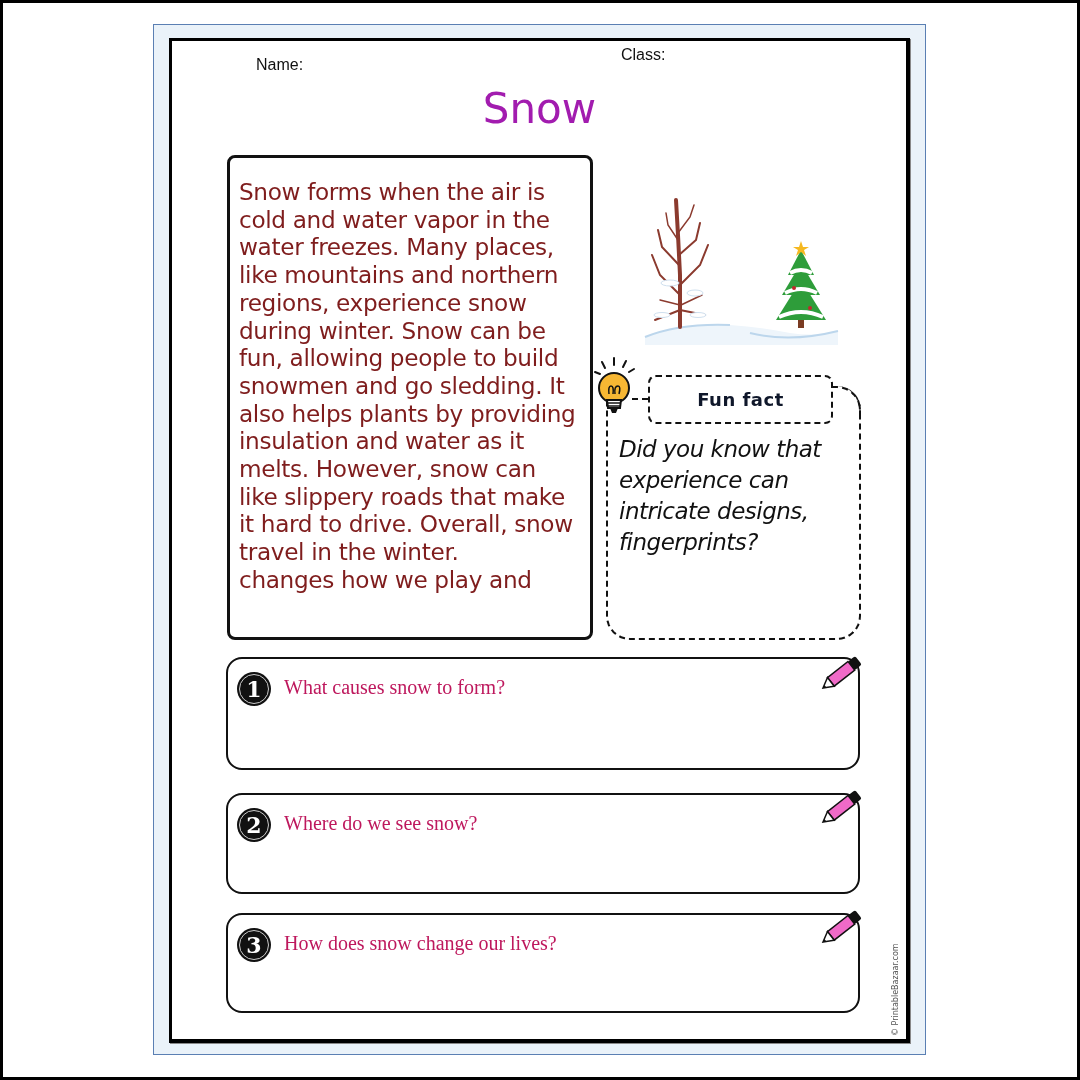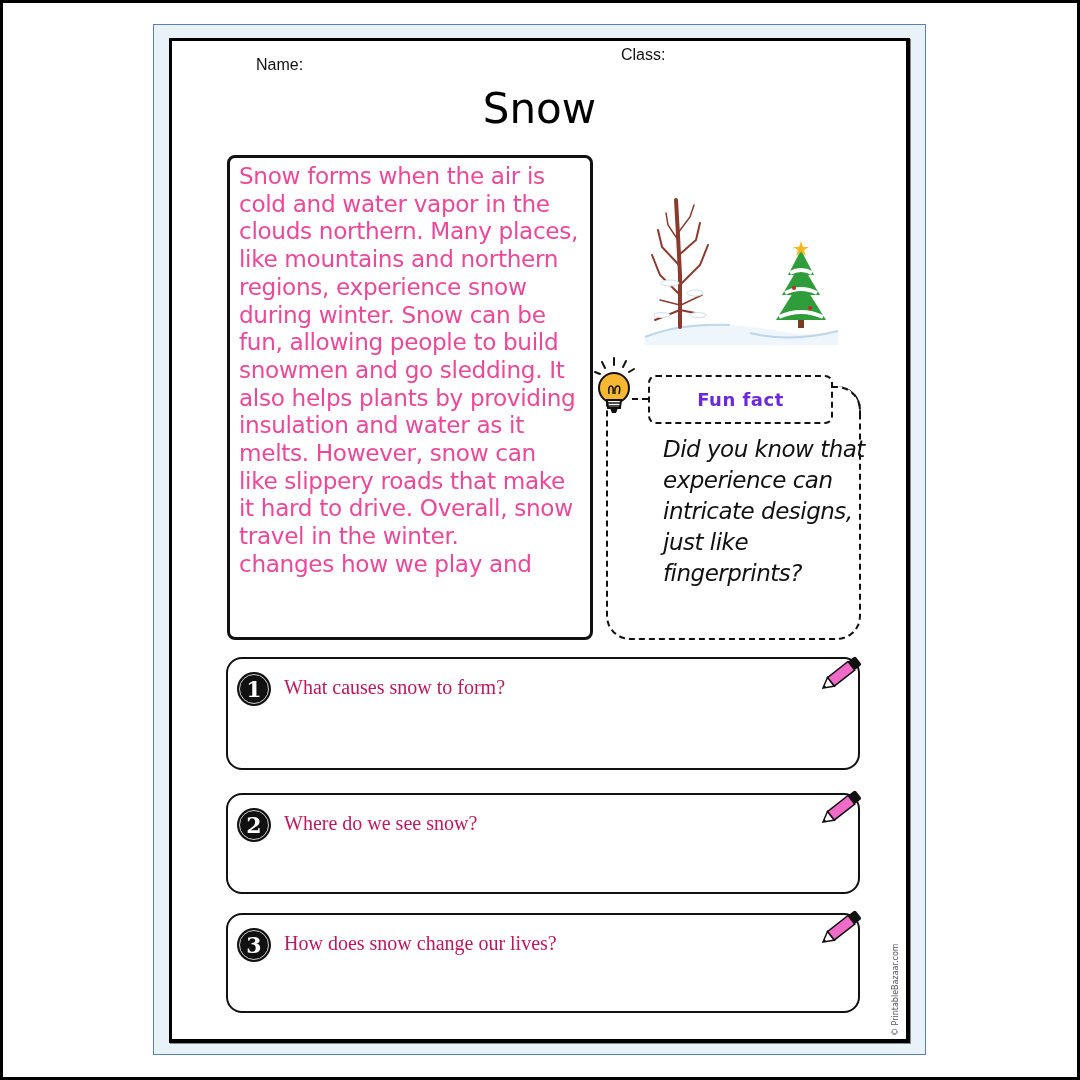--- a/index.html
+++ b/index.html
@@ -19,56 +19,56 @@
   .inner {
     position: absolute; left: 169px; top: 38px; width: 741px; height: 1005px;
     box-sizing: border-box; background: #fff;
     border-top: 3px solid #000; border-left: 3px solid #000;
     border-right: 4px solid #000; border-bottom: 4px solid #000;
     box-shadow: 1px 1px 0 #888;
   }
   .label { position: absolute; font-size: 16px; color: #111; font-family: "Liberation Sans", sans-serif; }
   .title {
     position: absolute; left: 169px; width: 741px; top: 84px; text-align: center;
-    font-size: 42px; color: #000000; font-family: "DejaVu Sans", sans-serif; font-weight: normal;
+    font-size: 42px; color: #a21caf; font-family: "DejaVu Sans", sans-serif; font-weight: normal;
   }
   .passage {
     position: absolute; left: 227px; top: 155px; width: 366px; height: 485px;
     box-sizing: border-box; border: 3px solid #111; border-radius: 8px;
-    padding: 4px 8px 0 9px;
-    font-size: 23.2px; line-height: 27.7px; color: #ec4899;
+    padding: 20px 8px 0 9px;
+    font-size: 23.2px; line-height: 27.7px; color: #7f1d1d;
     font-family: "DejaVu Sans", sans-serif; letter-spacing: -0.35px;
   }
   .passage span { display: block; white-space: nowrap; }
   .illustration { position: absolute; left: 640px; top: 155px; width: 200px; height: 190px; }
   .funfact-box {
     position: absolute; left: 606px; top: 386px; width: 255px; height: 254px;
     box-sizing: border-box; border: 2px dashed #111; border-radius: 0 24px 24px 24px;
     border-top: none;
   }
   .funfact-box-topline {
     position: absolute; left: 832px; top: 386px; width: 29px; height: 30px;
     box-sizing: border-box; border-top: 2px dashed #111; border-right: 2px dashed #111;
     border-radius: 0 24px 0 0;
   }
   .funfact-label {
     position: absolute; left: 648px; top: 375px; width: 185px; height: 49px;
     box-sizing: border-box; border: 2px dashed #111; border-radius: 8px; background: #fff;
     text-align: center; line-height: 45px; font-weight: bold; font-size: 18px;
-    font-family: "DejaVu Sans", sans-serif; letter-spacing: 0.5px; color: #6d28d9;
+    font-family: "DejaVu Sans", sans-serif; letter-spacing: 0.5px; color: #0f172a;
   }
   .funfact-connector {
     position: absolute; left: 632px; top: 398px; width: 16px; border-top: 2px dashed #111;
   }
   .funfact-text {
     position: absolute; left: 619px; top: 434px; width: 240px;
     font-style: italic; font-size: 23px; line-height: 31px; color: #111;
     font-family: "DejaVu Sans", sans-serif; letter-spacing: -0.5px;
   }
-  .funfact-text span { display: block; white-space: nowrap; margin-left: 44px; }
+  .funfact-text span { display: block; white-space: nowrap; }
   .bulb { position: absolute; left: 592px; top: 356px; width: 50px; height: 66px; }
   .qbox {
     position: absolute; left: 226px; width: 634px;
     box-sizing: border-box; border: 2px solid #111; border-radius: 16px; background: #fff;
   }
   .qnum {
     position: absolute; left: 9px; top: 13px; width: 34px; height: 34px; border-radius: 50%;
     background: #111; box-sizing: border-box;
     display: flex; align-items: center; justify-content: center;
   }
@@ -98,21 +98,21 @@
 <div class="inner"></div>
 
 <div class="label" style="left:256px; top:56px;">Name:</div>
 <div class="label" style="left:621px; top:46px;">Class:</div>
 
 <h1 class="title" style="margin:0;">Snow</h1>
 
 <div class="passage">
   <span>Snow forms when the air is</span>
   <span>cold and water vapor in the</span>
-  <span>clouds northern. Many places,</span>
+  <span>water freezes. Many places,</span>
   <span>like mountains and northern</span>
   <span>regions, experience snow</span>
   <span>during winter. Snow can be</span>
   <span>fun, allowing people to build</span>
   <span>snowmen and go sledding. It</span>
   <span>also helps plants by providing</span>
   <span>insulation and water as it</span>
   <span>melts. However, snow can</span>
   <span>like slippery roads that make</span>
   <span>it hard to drive. Overall, snow</span>
@@ -176,21 +176,20 @@
   <path d="M15 44 L29 44 L28 52 L16 52 Z" fill="#fff" stroke="#111" stroke-width="2"></path>
   <line x1="15" y1="47" x2="29" y2="47" stroke="#111" stroke-width="1.5"></line>
   <line x1="15" y1="50" x2="29" y2="50" stroke="#111" stroke-width="1.5"></line>
   <path d="M18 52 L26 52 L24 57 L20 57 Z" fill="#111"></path>
 </svg>
 
 <div class="funfact-text">
   <span>Did you know that</span>
   <span>experience can</span>
   <span>intricate designs,</span>
-  <span>just like</span>
   <span>fingerprints?</span>
 </div>
 
 <div class="qbox" style="top:657px; height:113px;">
   <div class="qnum">
     <span>1</span>
   </div>
   <div class="qtext">What causes snow to form?</div>
 </div>
 <svg class="pencil" style="left:818px; top:650px;" viewBox="0 0 50 46">

